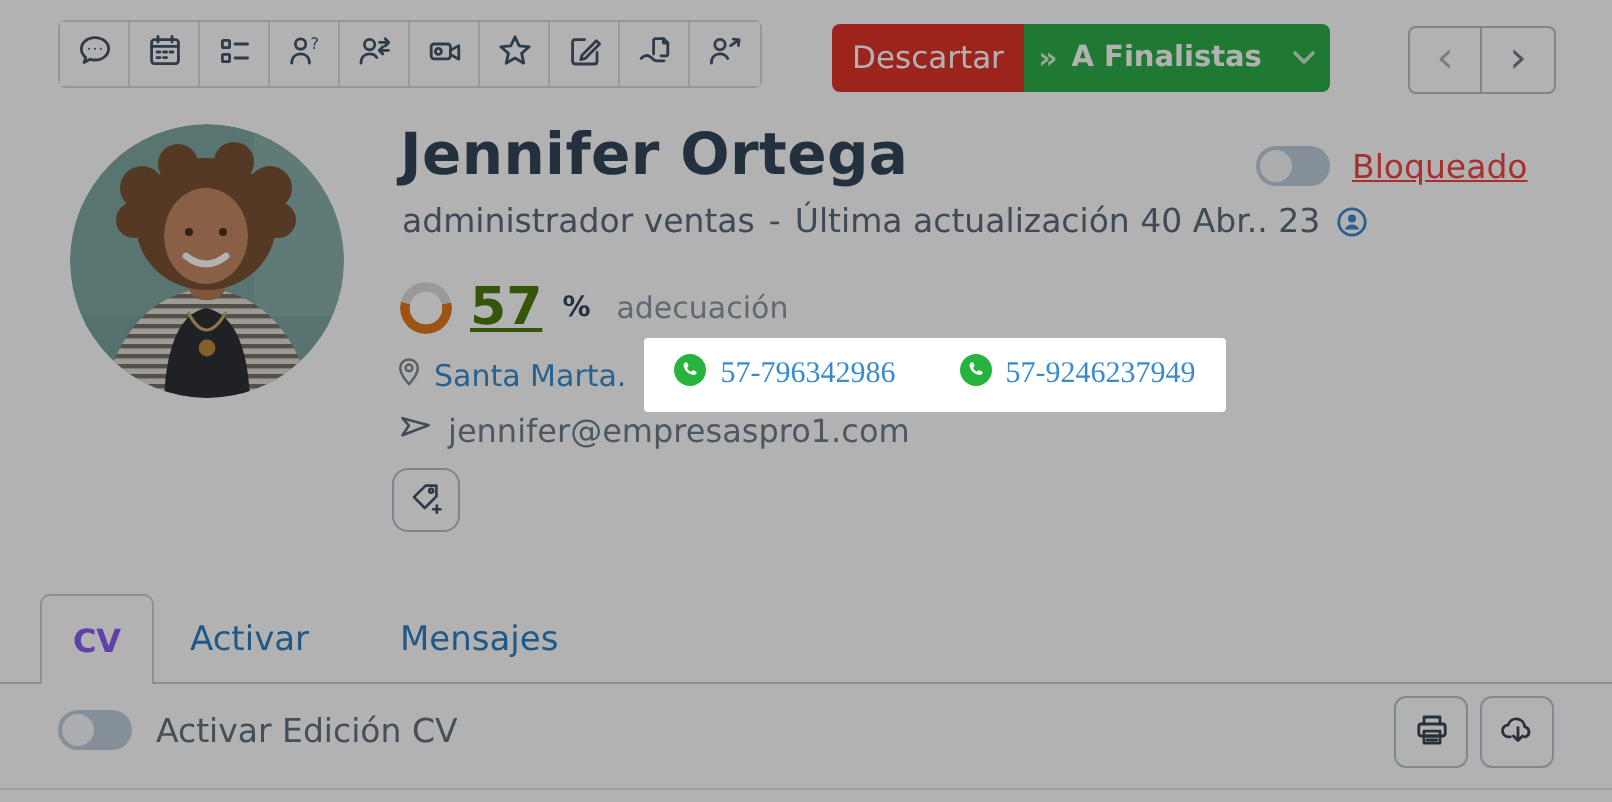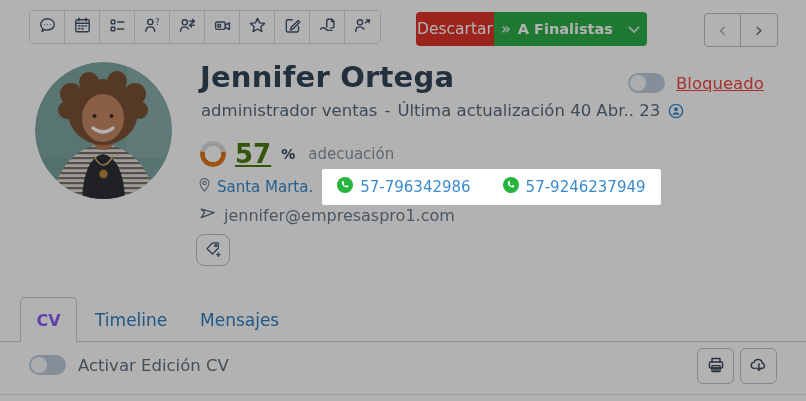--- a/index.html
+++ b/index.html
@@ -13,21 +13,21 @@
   
   .icon-toolbar { position:absolute; left:29px; top:10px; height:34px; display:flex;
     border:1px solid #d2d8de; border-radius:4px; background:#fff; }
   .icon-toolbar .tb-btn { width:35px; height:32px; display:flex; align-items:center; justify-content:center;
     border-right:1px solid #d9dee4; cursor:pointer; background:#fff; border-top:none;border-bottom:none;border-left:none; }
   .icon-toolbar .tb-btn:last-child { border-right:none; }
   .tb-btn svg { stroke:#44546a; fill:none; stroke-width:1.4; stroke-linecap:round; stroke-linejoin:round; }
 
   
   .action-group { position:absolute; left:416px; top:12px; height:34px; display:flex; border-radius:4px; overflow:hidden; }
-  .btn-discard { width:78px; background:#e0342a; color:#fff; font-size:15.5px; border:none; cursor:pointer;
+  .btn-discard { width:96px; background:#e0342a; color:#fff; font-size:15.5px; border:none; cursor:pointer;
     display:flex; align-items:center; justify-content:center; font-family:inherit; }
   .btn-finalists { width:153px; background:#2eae4a; color:#fff; border:none; cursor:pointer;
     display:flex; align-items:center; justify-content:center; gap:7px; font-family:inherit; }
   .btn-finalists .chev-fwd { font-size:15px; color:#d8efdc; font-weight:700; }
   .btn-finalists .fin-label { font-size:14.5px; font-weight:700; }
   .btn-finalists .caret { margin-left:8px; }
 
   
   .pager { position:absolute; left:704px; top:13px; height:34px; display:flex;
     border:1px solid #b9c1ca; border-radius:4px; overflow:hidden; }
@@ -49,21 +49,21 @@
     -webkit-mask:radial-gradient(closest-side, transparent 62%, #000 64%);
             mask:radial-gradient(closest-side, transparent 62%, #000 64%); }
   .match-num { font-size:26px; font-weight:700; color:#4d7c0f;text-decoration:underline; }
   .match-pct { font-size:14px; font-weight:700; color:#33475b; margin-left:1px; }
   .match-label { font-size:15px; color:#8a97a0; margin-left:4px; }
 
   .contact-row { position:absolute; left:197px; top:169px; display:flex; align-items:center; }
   .loc-item { display:flex; align-items:center; gap:5px; cursor:pointer; }
   .loc-text { font-size:15px; color:#3a8bcd; }
   .phone-box { position:relative; z-index:60; background:#fff; border-radius:2px; margin-left:9px;
-    padding:8px 15px; display:flex; align-items:flex-end; gap:32px; }
+    padding:8px 15px; display:flex; align-items:flex-end; gap:32px;font-family:Liberation Serif, serif; }
   .phone-item { display:flex; align-items:center; gap:7px; cursor:pointer; }
   .phone-num { font-size:15px; color:#3a8bcd; }
 
   .email-row { position:absolute; left:199px; top:205px; display:flex; align-items:center; gap:8px; cursor:pointer;text-align:center; }
   .email-text { font-size:16px; color:#6d7d8c; }
 
   .tag-btn { position:absolute; left:196px; top:234px; width:34px; height:32px; border:1px solid #b3bfca;
     border-radius:8px; background:transparent; display:flex; align-items:center; justify-content:center; cursor:pointer; }
   .tag-btn svg { stroke:#44546a; fill:none; stroke-width:1.3; stroke-linecap:round; stroke-linejoin:round; }
 
@@ -295,21 +295,21 @@
 
   <div class="blocked-row">
     <span class="toggle">
         <span class="knob"></span>
       </span>
     <span class="blocked-label">Bloqueado</span>
   </div>
 
   <div class="tabbar-line"></div>
   <div class="tab-cv">CV</div>
-  <button class="tab-link tab-timeline">Timeline</button>
+  <button class="tab-link tab-timeline">Activar</button>
   <button class="tab-link tab-mensajes">Mensajes</button>
 
   <div class="cvedit-row">
     <span class="toggle">
         <span class="knob"></span>
       </span>
     <span class="cvedit-label">Activar Edición CV</span>
   </div>
   <button class="round-btn btn-print">
     <span><svg width="20" height="20" viewBox="0 0 20 20">

